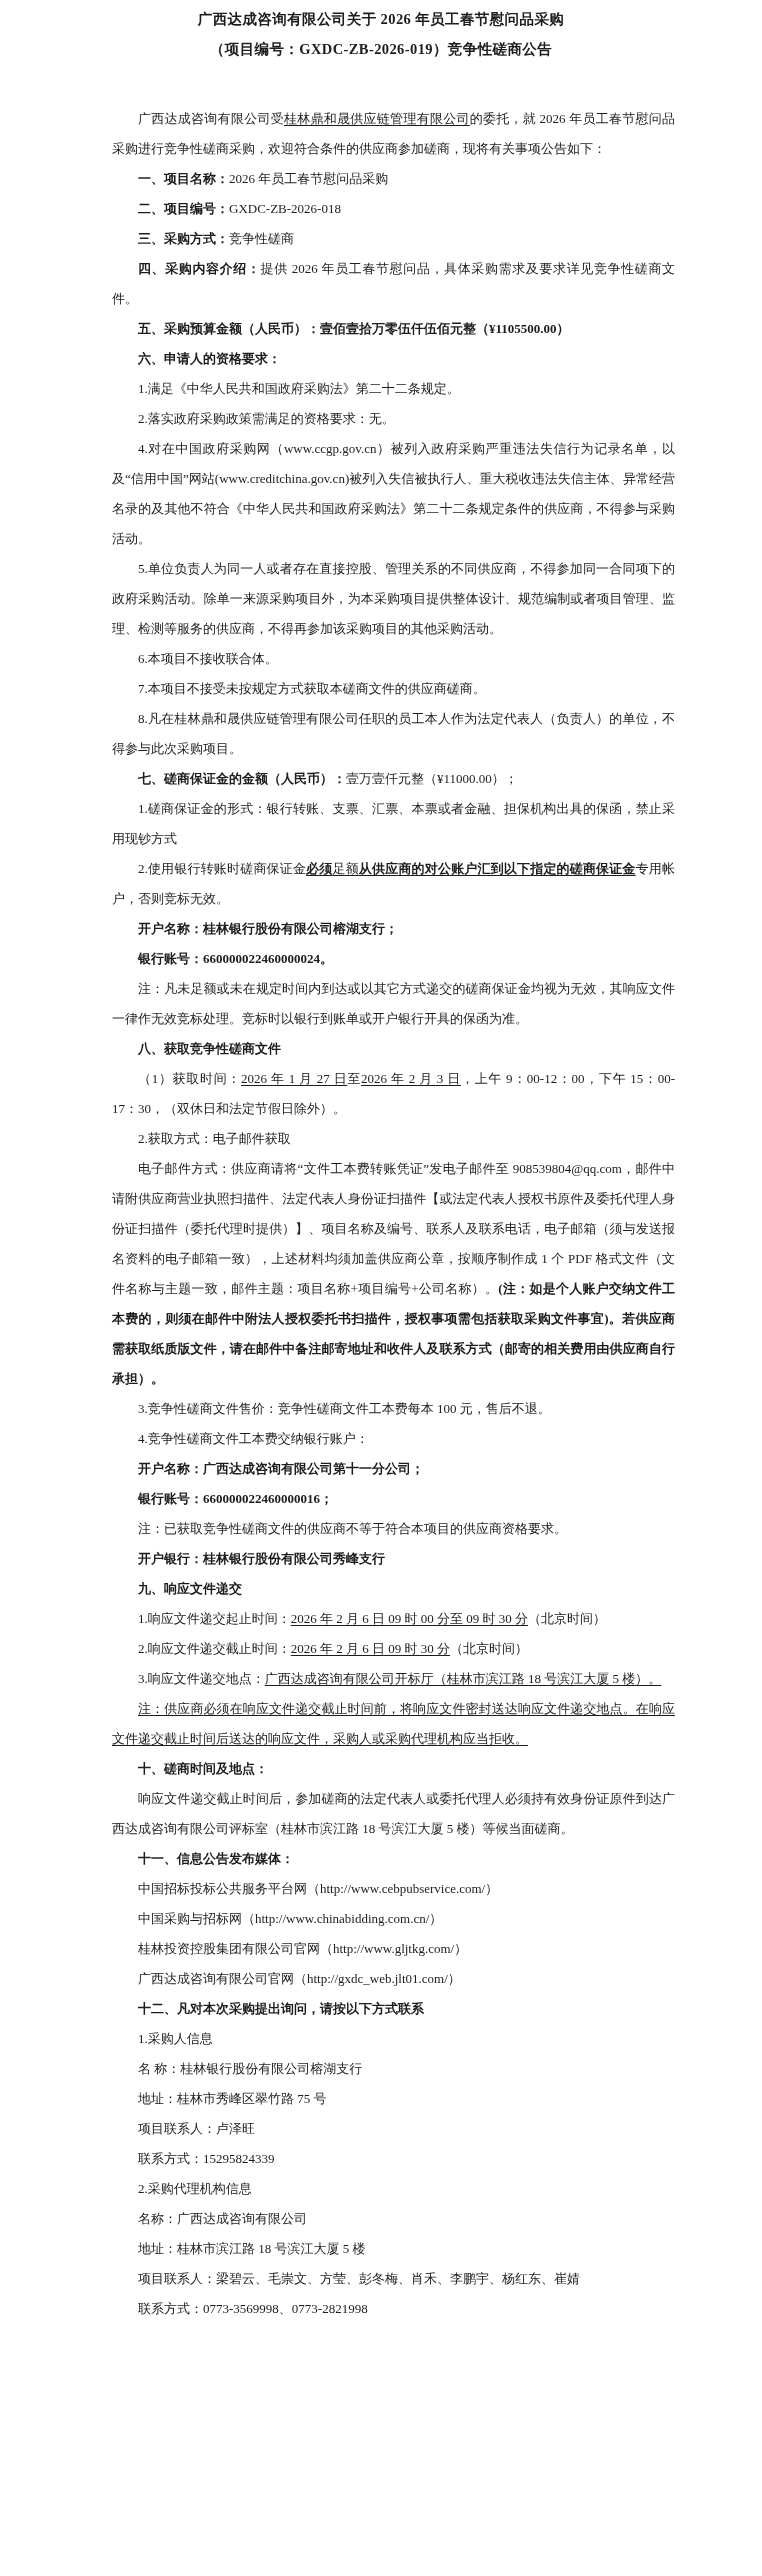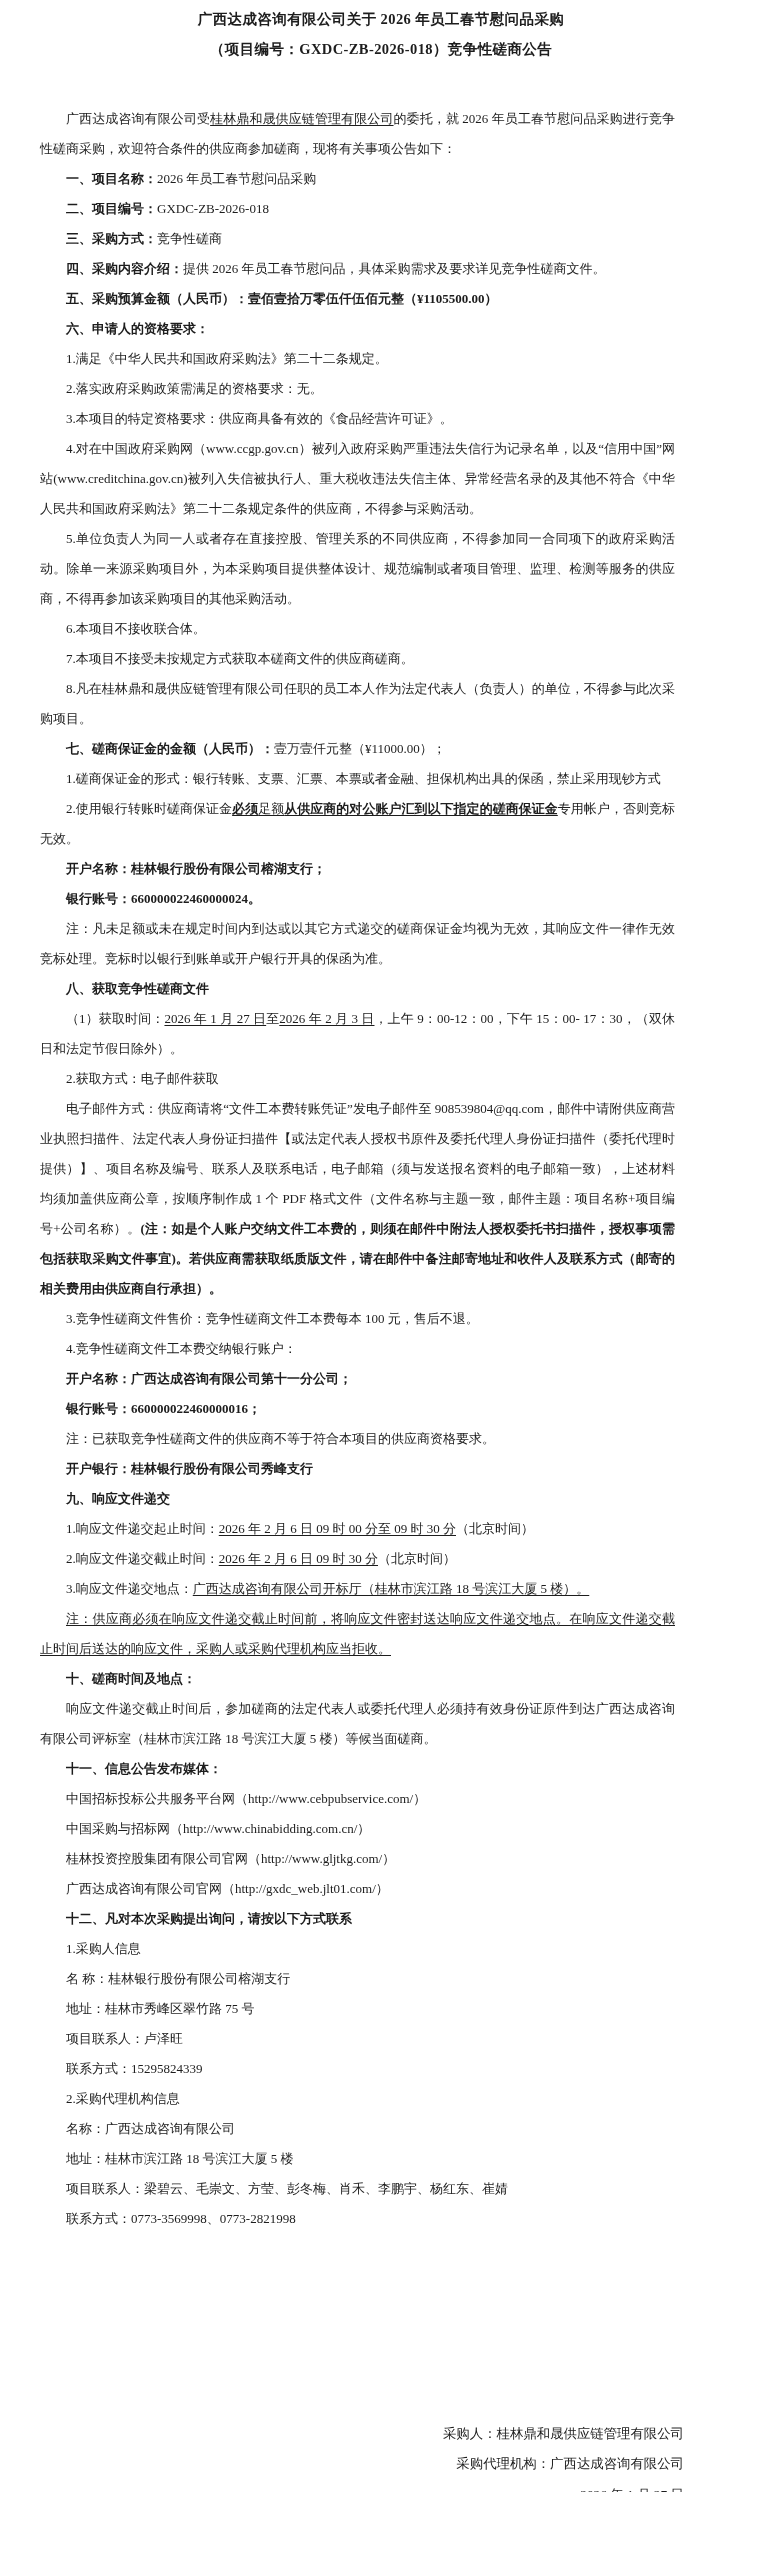--- a/index.html
+++ b/index.html
@@ -17,21 +17,21 @@
   .doc-title{
     margin:0;
     text-align:center;
     font-weight:700;
     font-size:14.5px;
     line-height:30px;
     letter-spacing:0.4px;
   }
   .doc-body{
     margin-top:40px;
-    padding:0 87px 0 40px;
+    padding:0 87px 0 112px;
   }
   .doc-body p{
     margin:0;
     font-size:13px;
     line-height:30px;
     text-indent:2em;
     text-align:justify;
   }
   .doc-body span{white-space:pre-wrap;}
   span.b{font-weight:700;}
@@ -45,34 +45,33 @@
     padding-left:43px;
   }
   .signoff div{margin:0;}
 </style>
 </head>
 <body>
 
 <div class="page">
   <div class="title-block">
     <h1 class="doc-title">广西达成咨询有限公司关于 2026 年员工春节慰问品采购</h1>
-    <h1 class="doc-title">（项目编号：GXDC-ZB-2026-018）竞争性磋商公告</h1>
+    <h1 class="doc-title">（项目编号：GXDC-ZB-2026-019）竞争性磋商公告</h1>
   </div>
 
   <div class="doc-body">
       <p><span>广西达成咨询有限公司受</span><span class="u">桂林鼎和晟供应链管理有限公司</span><span>的委托，就 2026 年员工春节慰问品采购进行竞争性磋商采购，欢迎符合条件的供应商参加磋商，现将有关事项公告如下：</span></p>
       <p><span class="b">一、项目名称：</span><span>2026 年员工春节慰问品采购</span></p>
       <p><span class="b">二、项目编号：</span><span>GXDC-ZB-2026-018</span></p>
       <p><span class="b">三、采购方式：</span><span>竞争性磋商</span></p>
       <p><span class="b">四、采购内容介绍：</span><span>提供 2026 年员工春节慰问品，具体采购需求及要求详见竞争性磋商文件。</span></p>
       <p><span class="b">五、采购预算金额（人民币）：壹佰壹拾万零伍仟伍佰元整（¥1105500.00）</span></p>
       <p><span class="b">六、申请人的资格要求：</span></p>
       <p><span>1.满足《中华人民共和国政府采购法》第二十二条规定。</span></p>
       <p><span>2.落实政府采购政策需满足的资格要求：无。</span></p>
-      <p><span>3.本项目的特定资格要求：供应商具备有效的《食品经营许可证》。</span></p>
       <p><span>4.对在中国政府采购网（www.ccgp.gov.cn）被列入政府采购严重违法失信行为记录名单，以及“信用中国”网站(www.creditchina.gov.cn)被列入失信被执行人、重大税收违法失信主体、异常经营名录的及其他不符合《中华人民共和国政府采购法》第二十二条规定条件的供应商，不得参与采购活动。</span></p>
       <p><span>5.单位负责人为同一人或者存在直接控股、管理关系的不同供应商，不得参加同一合同项下的政府采购活动。除单一来源采购项目外，为本采购项目提供整体设计、规范编制或者项目管理、监理、检测等服务的供应商，不得再参加该采购项目的其他采购活动。</span></p>
       <p><span>6.本项目不接收联合体。</span></p>
       <p><span>7.本项目不接受未按规定方式获取本磋商文件的供应商磋商。</span></p>
       <p><span>8.凡在桂林鼎和晟供应链管理有限公司任职的员工本人作为法定代表人（负责人）的单位，不得参与此次采购项目。</span></p>
       <p><span class="b">七、磋商保证金的金额（人民币）：</span><span>壹万壹仟元整（¥11000.00）；</span></p>
       <p><span>1.磋商保证金的形式：银行转账、支票、汇票、本票或者金融、担保机构出具的保函，禁止采用现钞方式</span></p>
       <p><span>2.使用银行转账时磋商保证金</span><span class="b u">必须</span><span class="u">足额</span><span class="b u">从供应商的对公账户汇到以下指定的磋商保证金</span><span>专用帐户，否则竞标无效。</span></p>
       <p><span class="b">开户名称：桂林银行股份有限公司榕湖支行；</span></p>
       <p><span class="b">银行账号：660000022460000024。</span></p>

